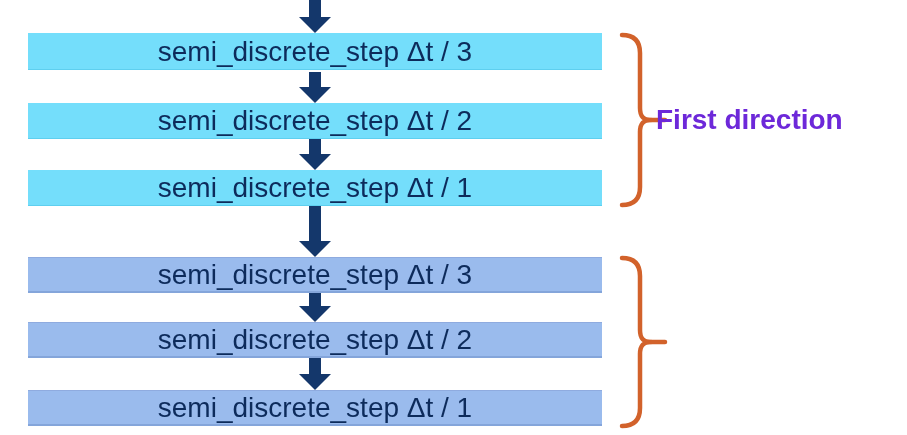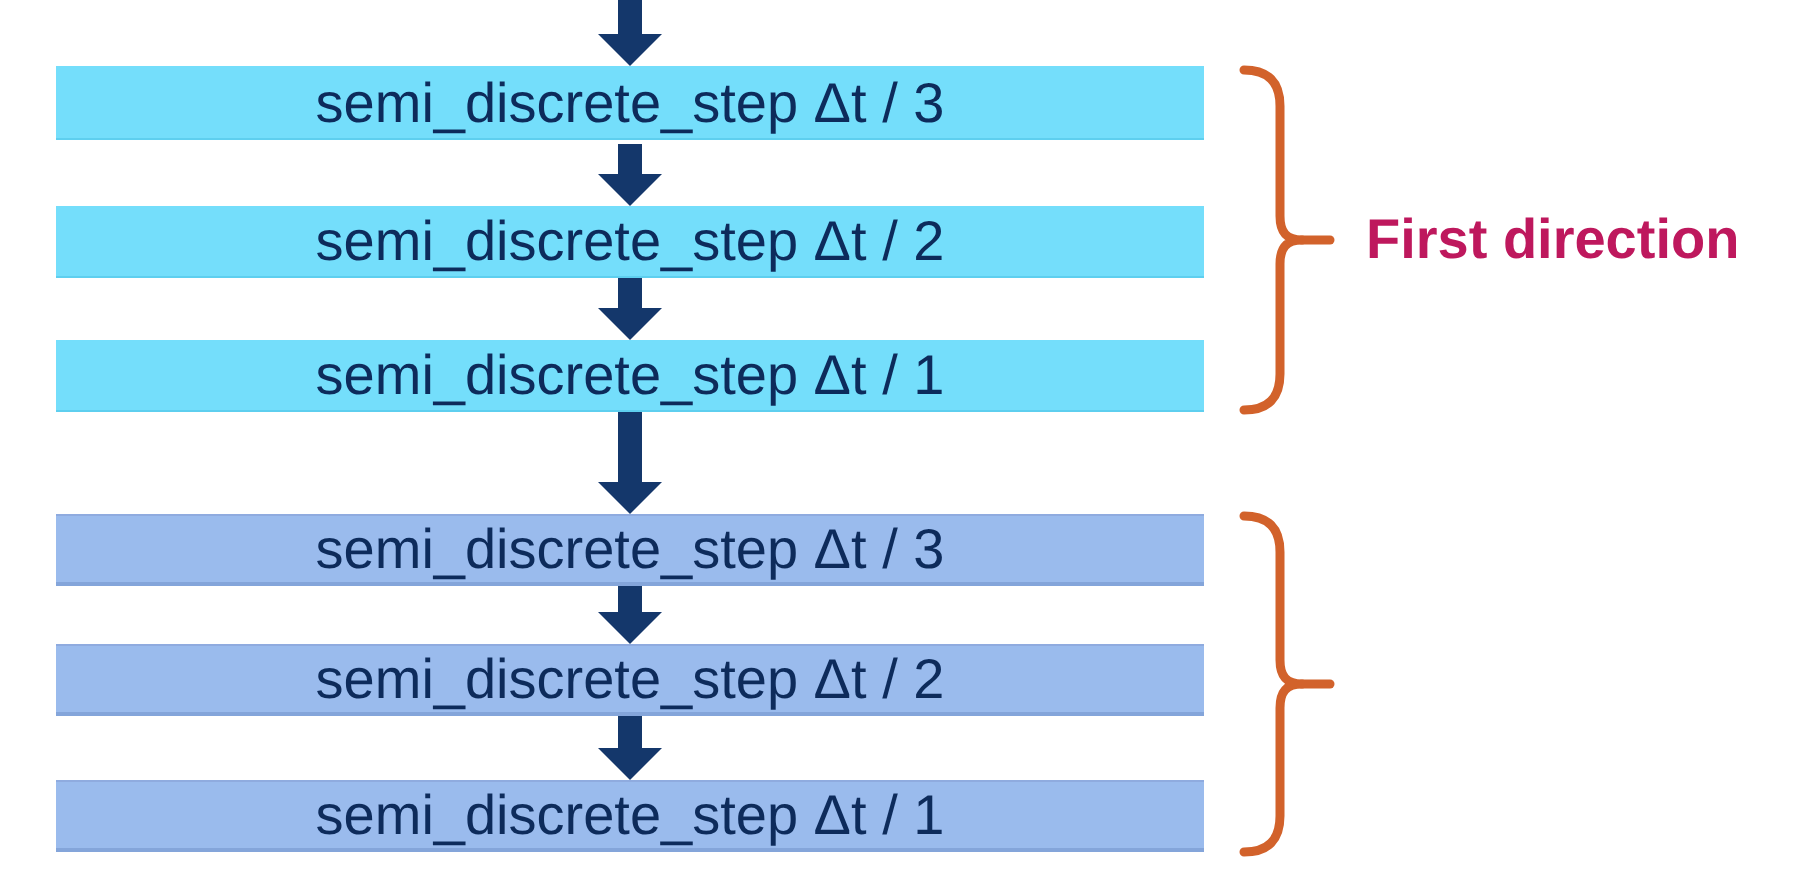--- a/index.html
+++ b/index.html
@@ -39,22 +39,22 @@
   .a4 { top:293px; height:29px; } .a4 .stem { height:15px; }
   .a5 { top:358px; height:32px; } .a5 .stem { height:18px; }
 
   .brace { position:absolute; left:590px; }
   .brace path { stroke:#d2622b; stroke-width:4.5; fill:none;
                 stroke-linecap:round; stroke-linejoin:round; }
   .brace1 { top:31px; }
   .brace2 { top:254px; }
 
   .group-label {
-    position:absolute; left:655px;
-    font-size:28px; font-weight:bold; color:#be185d;
+    position:absolute; left:628px;
+    font-size:28px; font-weight:bold; color:#6d28d9;
     white-space:nowrap; line-height:34px;
   }
   .label1 { top:103px; }
   .label2 { top:325px; }
 </style>
 </head>
 <body>
 
 <div class="canvas">
 

